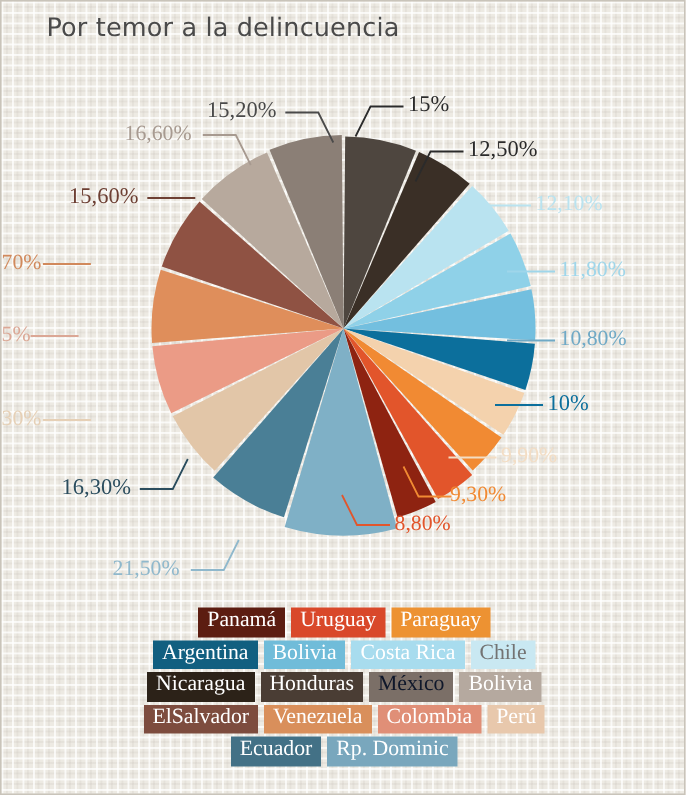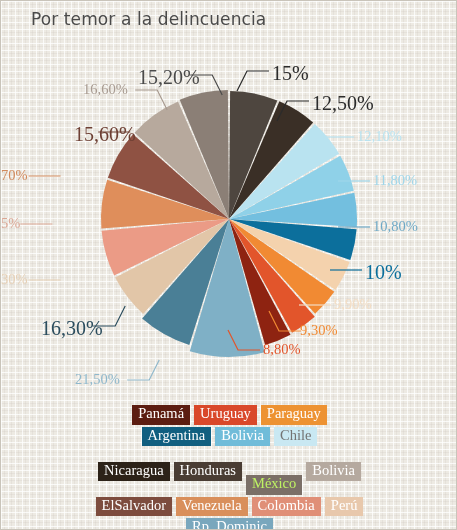--- a/index.html
+++ b/index.html
@@ -58,21 +58,21 @@
   }
 
   
   .pct-label {
     position: absolute;
     font-family: "Liberation Serif", serif;
     font-size: 14.5px;
     white-space: nowrap;
     line-height: 1;
   }
-  .pct-label.big { font-size: 20px; }
+  .pct-label.big { font-size: 15px; }
 
   
   #legend {
     position: absolute;
     left: 0;
     top: 404px;
     width: 457px;
   }
   .legend-row {
     display: flex;
@@ -149,46 +149,48 @@
       <div class="pct-label" style="left: 372px; top: 218px; color: rgb(111, 169, 198);">10,80%</div>
       <div class="pct-label big" style="left: 364px; top: 261px; color: rgb(12, 111, 156);">10%</div>
       <div class="pct-label" style="left: 333px; top: 296px; color: rgb(243, 221, 196);">9,90%</div>
       <div class="pct-label" style="left: 299px; top: 322px; color: rgb(241, 138, 51);">9,30%</div>
       <div class="pct-label" style="left: 262px; top: 341px; color: rgb(226, 85, 43);">8,80%</div>
       <div class="pct-label" style="left: 74px; top: 371px; color: rgb(143, 184, 204);">21,50%</div>
       <div class="pct-label big" style="left: 40px; top: 317px; color: rgb(43, 77, 94);">16,30%</div>
       <div class="pct-label" style="left: 0px; top: 271px; color: rgb(230, 208, 182);">30%</div>
       <div class="pct-label" style="left: 0px; top: 215px; color: rgb(219, 167, 149);">5%</div>
       <div class="pct-label" style="left: 0px; top: 167px; color: rgb(209, 137, 92);">70%</div>
-      <div class="pct-label big" style="left: 45px; top: 123px; color: rgb(109, 63, 51); margin-left: 28px;">15,60%</div>
+      <div class="pct-label big" style="left: 45px; top: 123px; color: rgb(109, 63, 51);">15,60%</div>
       <div class="pct-label" style="left: 82px; top: 81px; color: rgb(167, 154, 144);">16,60%</div>
       <div class="pct-label big" style="left: 137px; top: 66px; color: rgb(74, 74, 74);">15,20%</div>
     </div>
 
   <div id="legend">
       <div class="legend-row">
         <span class="legend-item" style="background: rgb(92, 29, 17); color: rgb(255, 255, 255);">Panamá</span>
         <span class="legend-item" style="background: rgb(217, 72, 42); color: rgb(255, 255, 255);">Uruguay</span>
         <span class="legend-item" style="background: rgb(237, 146, 50); color: rgb(255, 255, 255);">Paraguay</span>
       </div>
       <div class="legend-row">
         <span class="legend-item" style="background: rgb(17, 95, 128); color: rgb(255, 255, 255);">Argentina</span>
         <span class="legend-item" style="background: rgb(112, 188, 217); color: rgb(255, 255, 255);">Bolivia</span>
+        <span class="legend-item" style="background: rgb(168, 220, 238); color: rgb(255, 255, 255);">Costa Rica</span>
         <span class="legend-item" style="background: rgb(201, 232, 242); color: #737373;">Chile</span>
       </div>
       <div class="legend-row">
         <span class="legend-item" style="background: rgb(44, 34, 24); color: rgb(255, 255, 255);">Nicaragua</span>
         <span class="legend-item" style="background: rgb(74, 61, 52); color: rgb(255, 255, 255);">Honduras</span>
-        <span class="legend-item" style="background: rgb(123, 111, 103); color: #bef264; margin-top: 27px;">México</span>
+        <span class="legend-item" style="background: rgb(123, 111, 103); color: #0f172a;">México</span>
         <span class="legend-item" style="background: rgb(181, 169, 159); color: rgb(255, 255, 255);">Bolivia</span>
       </div>
       <div class="legend-row">
         <span class="legend-item" style="background: rgb(125, 76, 62); color: rgb(255, 255, 255);">ElSalvador</span>
         <span class="legend-item" style="background: rgb(217, 143, 91); color: rgb(255, 255, 255);">Venezuela</span>
         <span class="legend-item" style="background: rgb(224, 143, 119); color: rgb(255, 255, 255);">Colombia</span>
         <span class="legend-item" style="background: rgb(232, 200, 172); color: rgb(255, 255, 255);">Perú</span>
       </div>
       <div class="legend-row">
+        <span class="legend-item" style="background: rgb(67, 113, 134); color: rgb(255, 255, 255);">Ecuador</span>
         <span class="legend-item" style="background: rgb(121, 167, 189); color: rgb(255, 255, 255);">Rp. Dominic</span>
       </div>
     </div>
 
 </div>
 
 </body></html>

